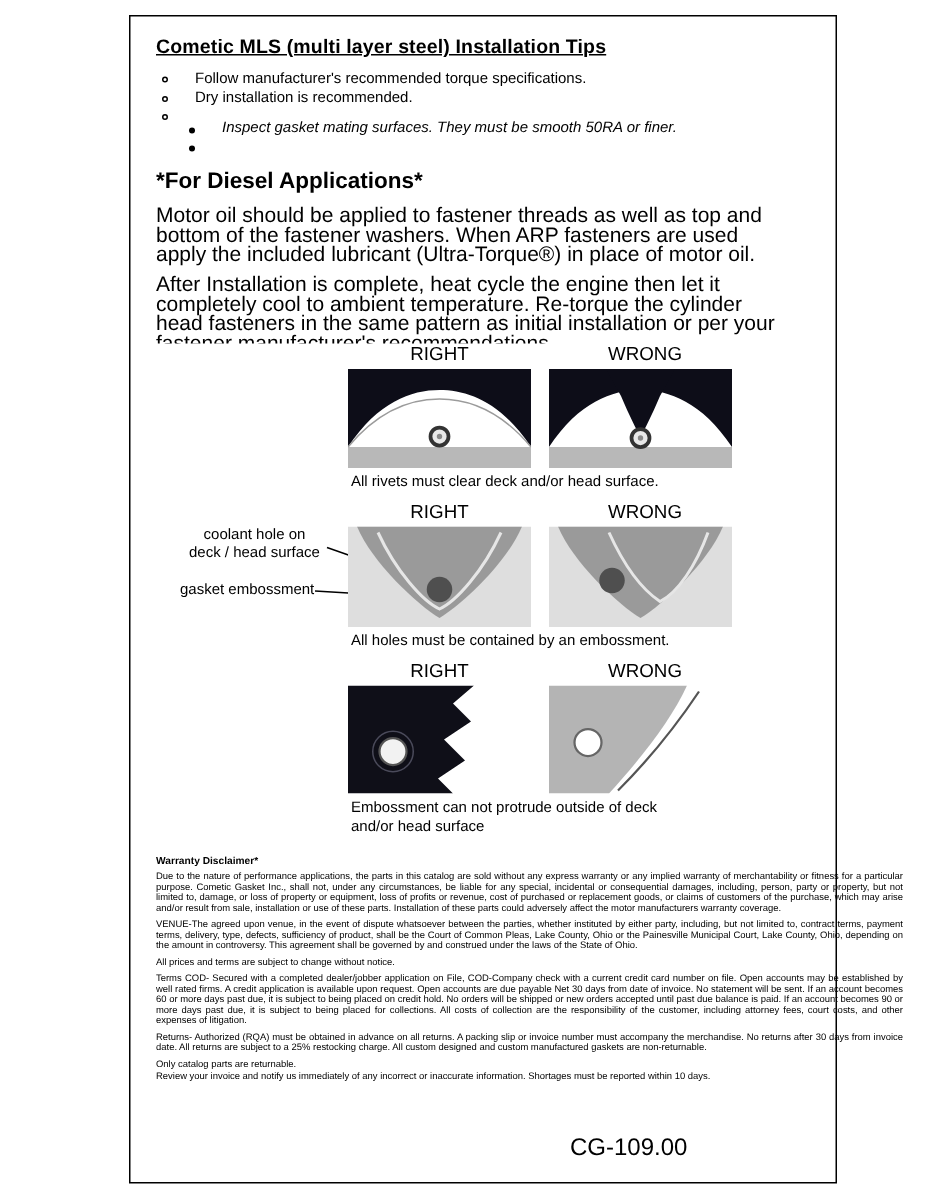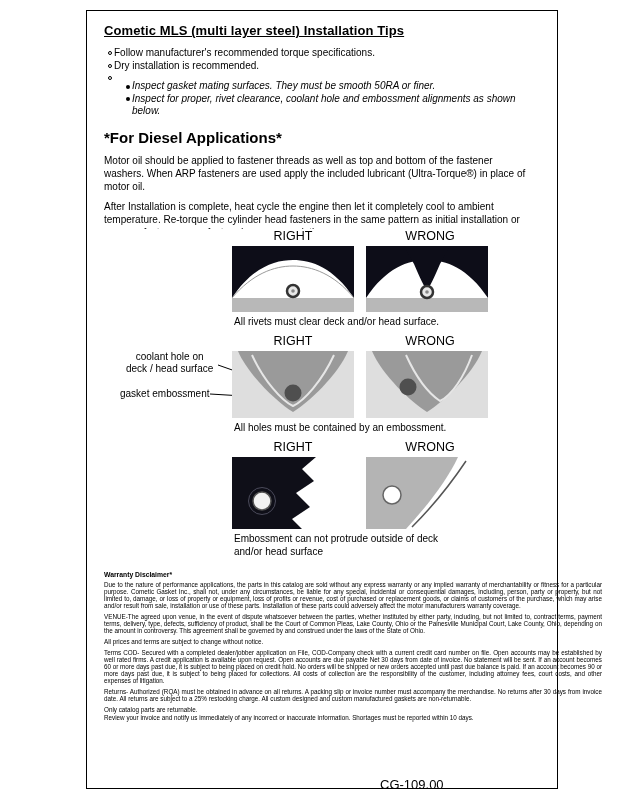--- a/index.html
+++ b/index.html
@@ -4,27 +4,27 @@
 <style>
   * { margin:0; padding:0; box-sizing:border-box; }
   html,body { width:618px; height:800px; background:#ffffff; }
   body { font-family:"Liberation Sans", sans-serif; color:#000; position:relative; }
   .frame { position:absolute; left:86px; top:10px; width:472px; height:779px; border:1.5px solid #000; background:#fff; }
   .content { padding:12px 14px 0 17px; }
 
   .topmatter { height:206px; overflow:hidden; }
   .page-title { font-size:13px; font-weight:bold; text-decoration:underline; margin-bottom:9px; letter-spacing:0.1px; }
 
-  .bullet { display:flex; gap:2px; font-size:10px; line-height:12.5px; margin-left:4px; }
+  .bullet { display:flex; gap:18px; font-size:10px; line-height:12.5px; margin-left:4px; }
   .bullet .marker { width:4px; height:4px; border:1px solid #000; border-radius:50%; margin-top:4px; flex:none; }
   .bullet.sub { margin-left:22px;font-style:italic; }
   .bullet.sub .marker { background:#000; border:none; width:4px; height:4px; margin-top:4.5px; }
 
   .diesel-heading { font-size:15px; font-weight:bold; margin:11px 0 8px 0; }
-  .para { font-size:10px; line-height:13px; width:424px; margin-bottom:7px; }
+  .para { font-size:14px; line-height:13px; width:424px; margin-bottom:7px; }
 
   .figblock { width:260px; margin-left:128px; }
   .fig-headers { display:flex; gap:15px; }
   .fig-headers div { width:122px; text-align:center; font-size:12.5px; line-height:15px; margin-bottom:2px; }
   .fig-images { display:flex; gap:12px; }
   .fig-images svg { display:block; }
   .fig-caption { font-size:10px; line-height:13px; margin:3px 0 2px 2px; }
   .spacer4 { height:4px; }
 
   .fig2-row { position:relative; height:67px;text-align:center; }
@@ -32,21 +32,21 @@
   .side-label { position:absolute; font-size:10px; line-height:12px; }
   .label-coolant { left:22px; top:0; }
   .label-gasket { left:16px; top:37px; }
   .connector-svg { position:absolute; left:0; top:0; pointer-events:none; }
 
   .disclaimer { position:absolute; left:17px; top:560px; width:498px; }
   .disclaimer h4 { font-size:6.8px; margin-bottom:3px; }
   .disclaimer p { font-size:6.3px; line-height:7px; text-align:justify; margin-bottom:4px; }
   .disclaimer p.tight { margin-bottom:1px; }
 
-  .footer-code { position:absolute; left:293px; top:766px; font-size:13px; }
+  .footer-code { position:absolute; left:293px; top:746px; font-size:16px; }
 </style>
 </head>
 <body>
 
 <div class="frame">
   <div class="content">
 
     <div class="topmatter">
       <div class="page-title">Cometic MLS (multi layer steel) Installation Tips</div>
 
@@ -60,21 +60,20 @@
       </div>
       <div class="bullet">
         <span class="marker"></span>
       </div>
       <div class="bullet sub">
         <span class="marker"></span>
         <span>Inspect gasket mating surfaces.  They must be smooth 50RA or finer.</span>
       </div>
       <div class="bullet sub">
         <span class="marker"></span>
-        <span>Inspect for proper, rivet clearance, coolant hole and embossment alignments as shown below.</span>
       </div>
 
       <div class="diesel-heading">*For Diesel Applications*</div>
       <p class="para">Motor oil should be applied to fastener threads as well as top and bottom of the fastener washers. When ARP fasteners are used apply the included lubricant (Ultra-Torque®) in place of motor oil.</p>
       <p class="para">After Installation is complete, heat cycle the engine then let it completely cool to ambient temperature. Re-torque the cylinder head fasteners in the same pattern as initial installation or per your fastener manufacturer's recommendations.</p>
 
     </div>
 
     <div class="figblock">
       <div class="fig-headers">

